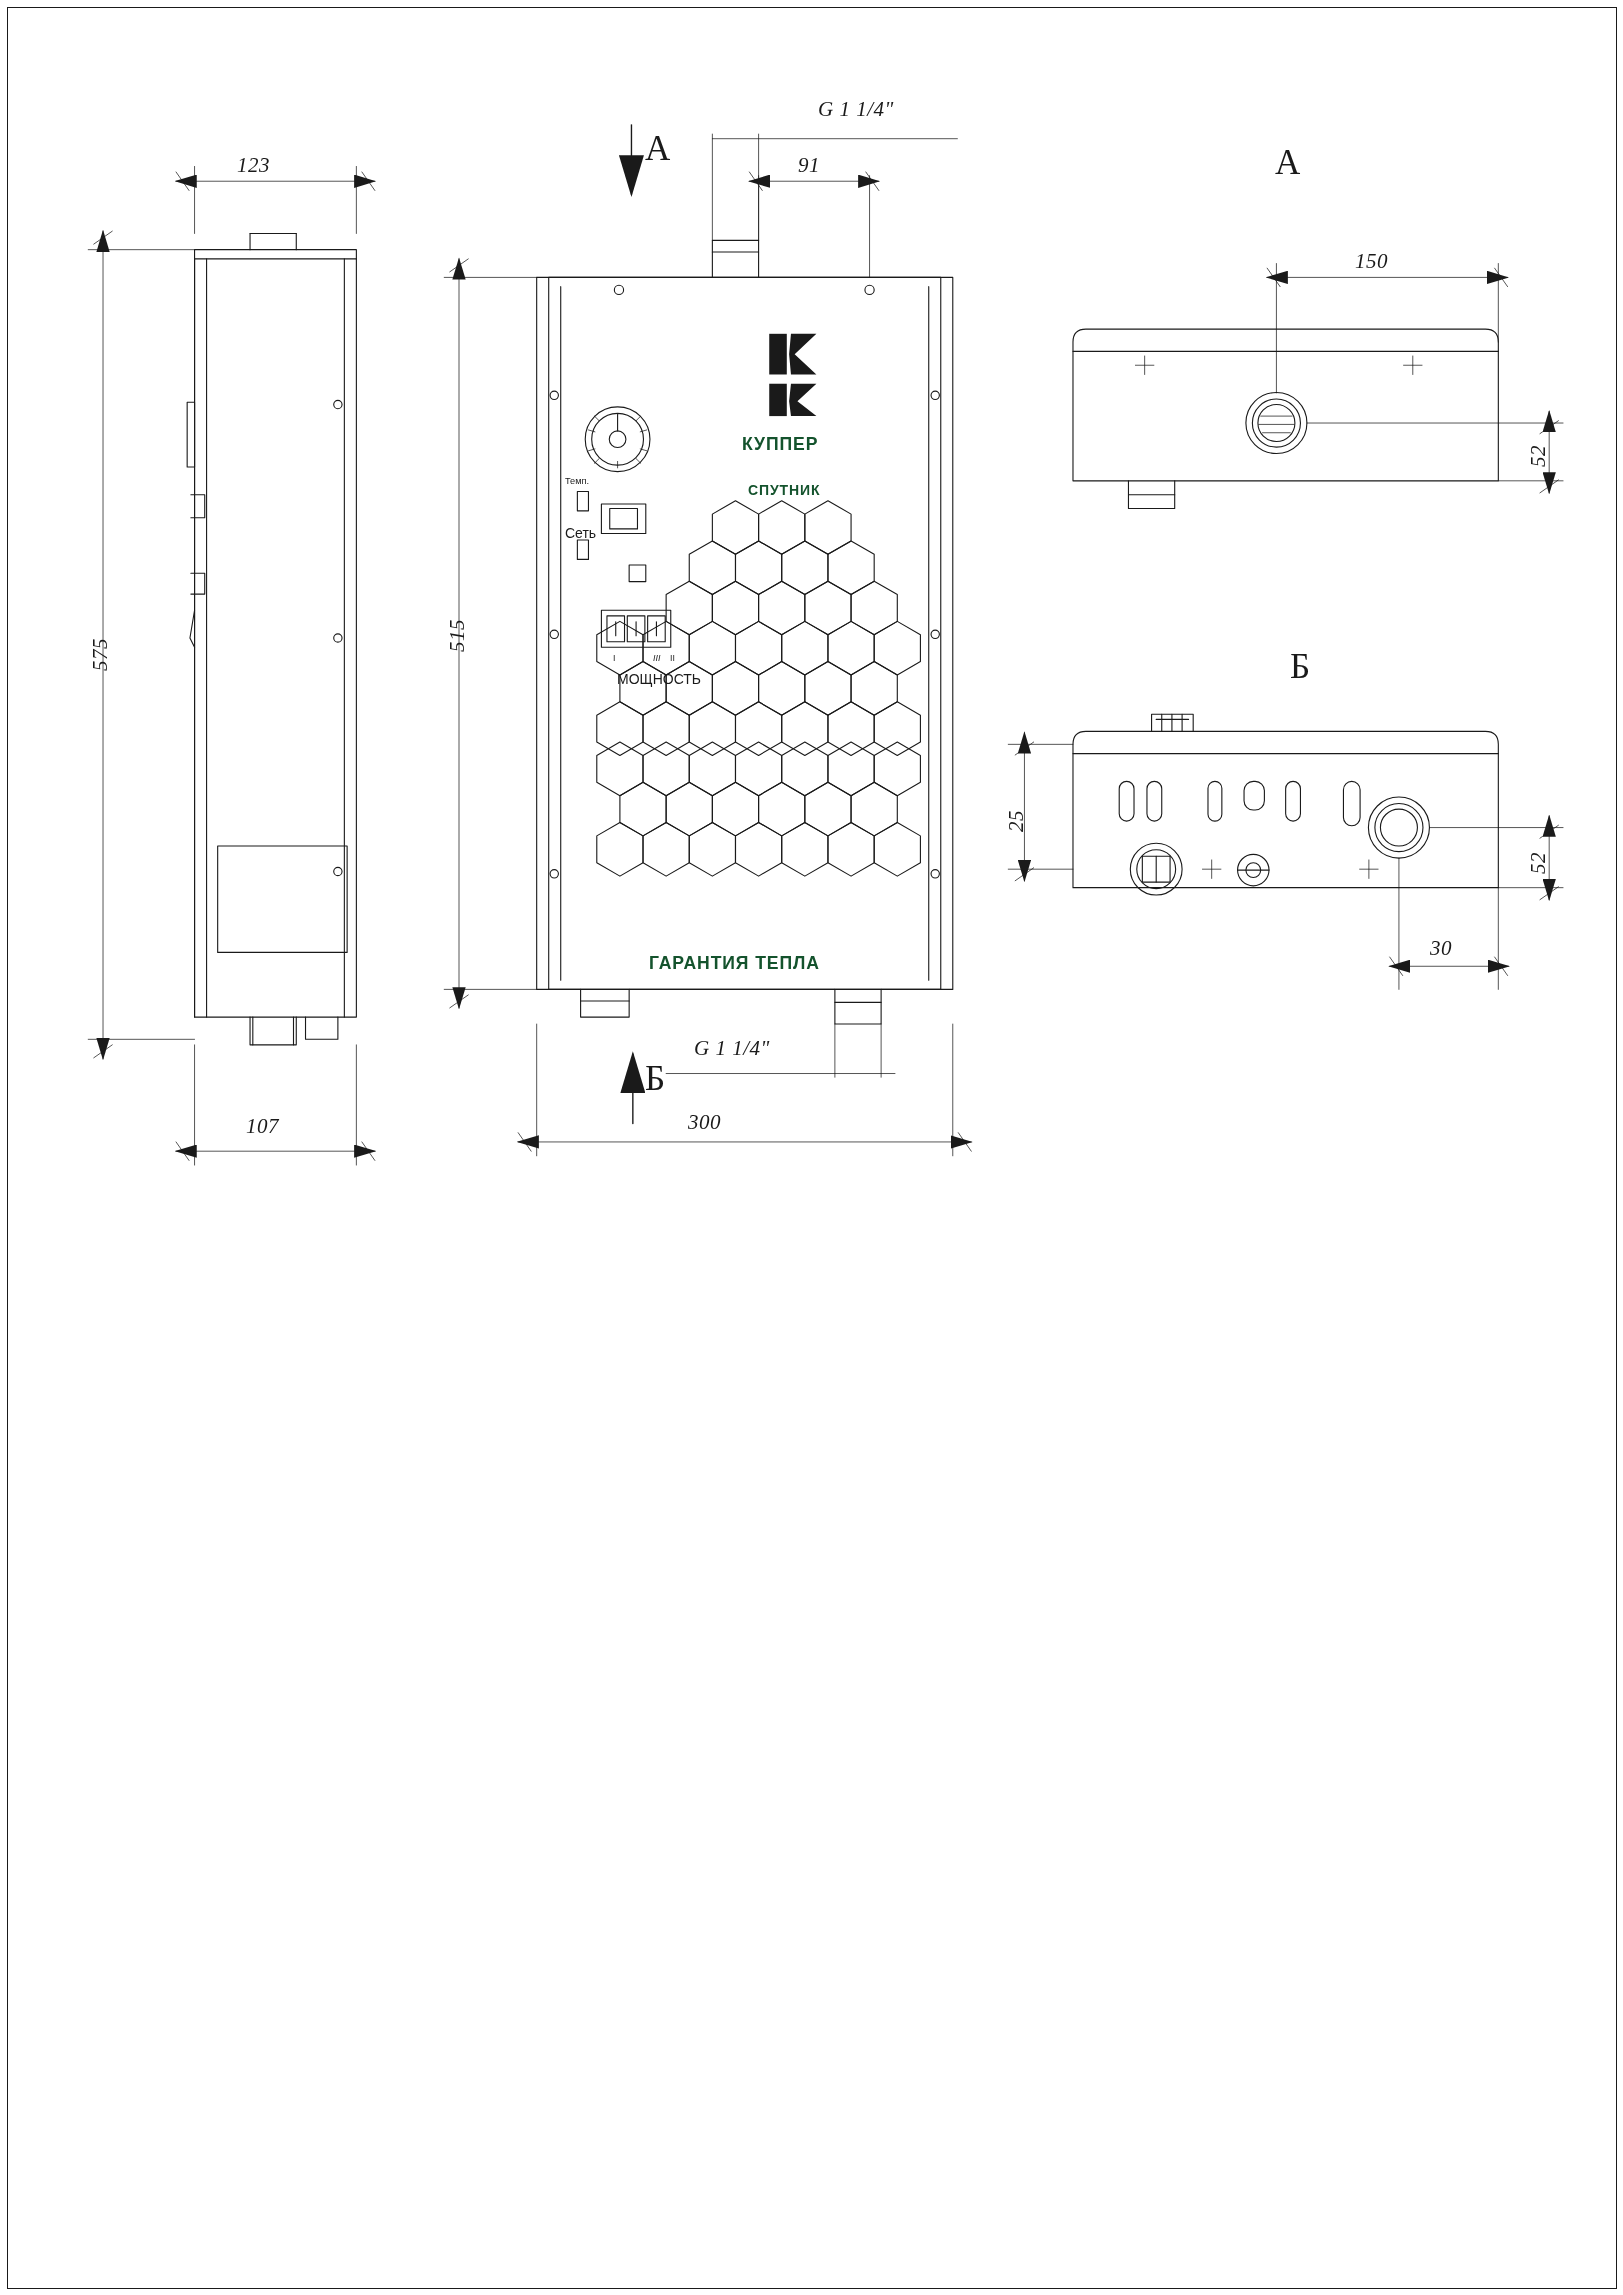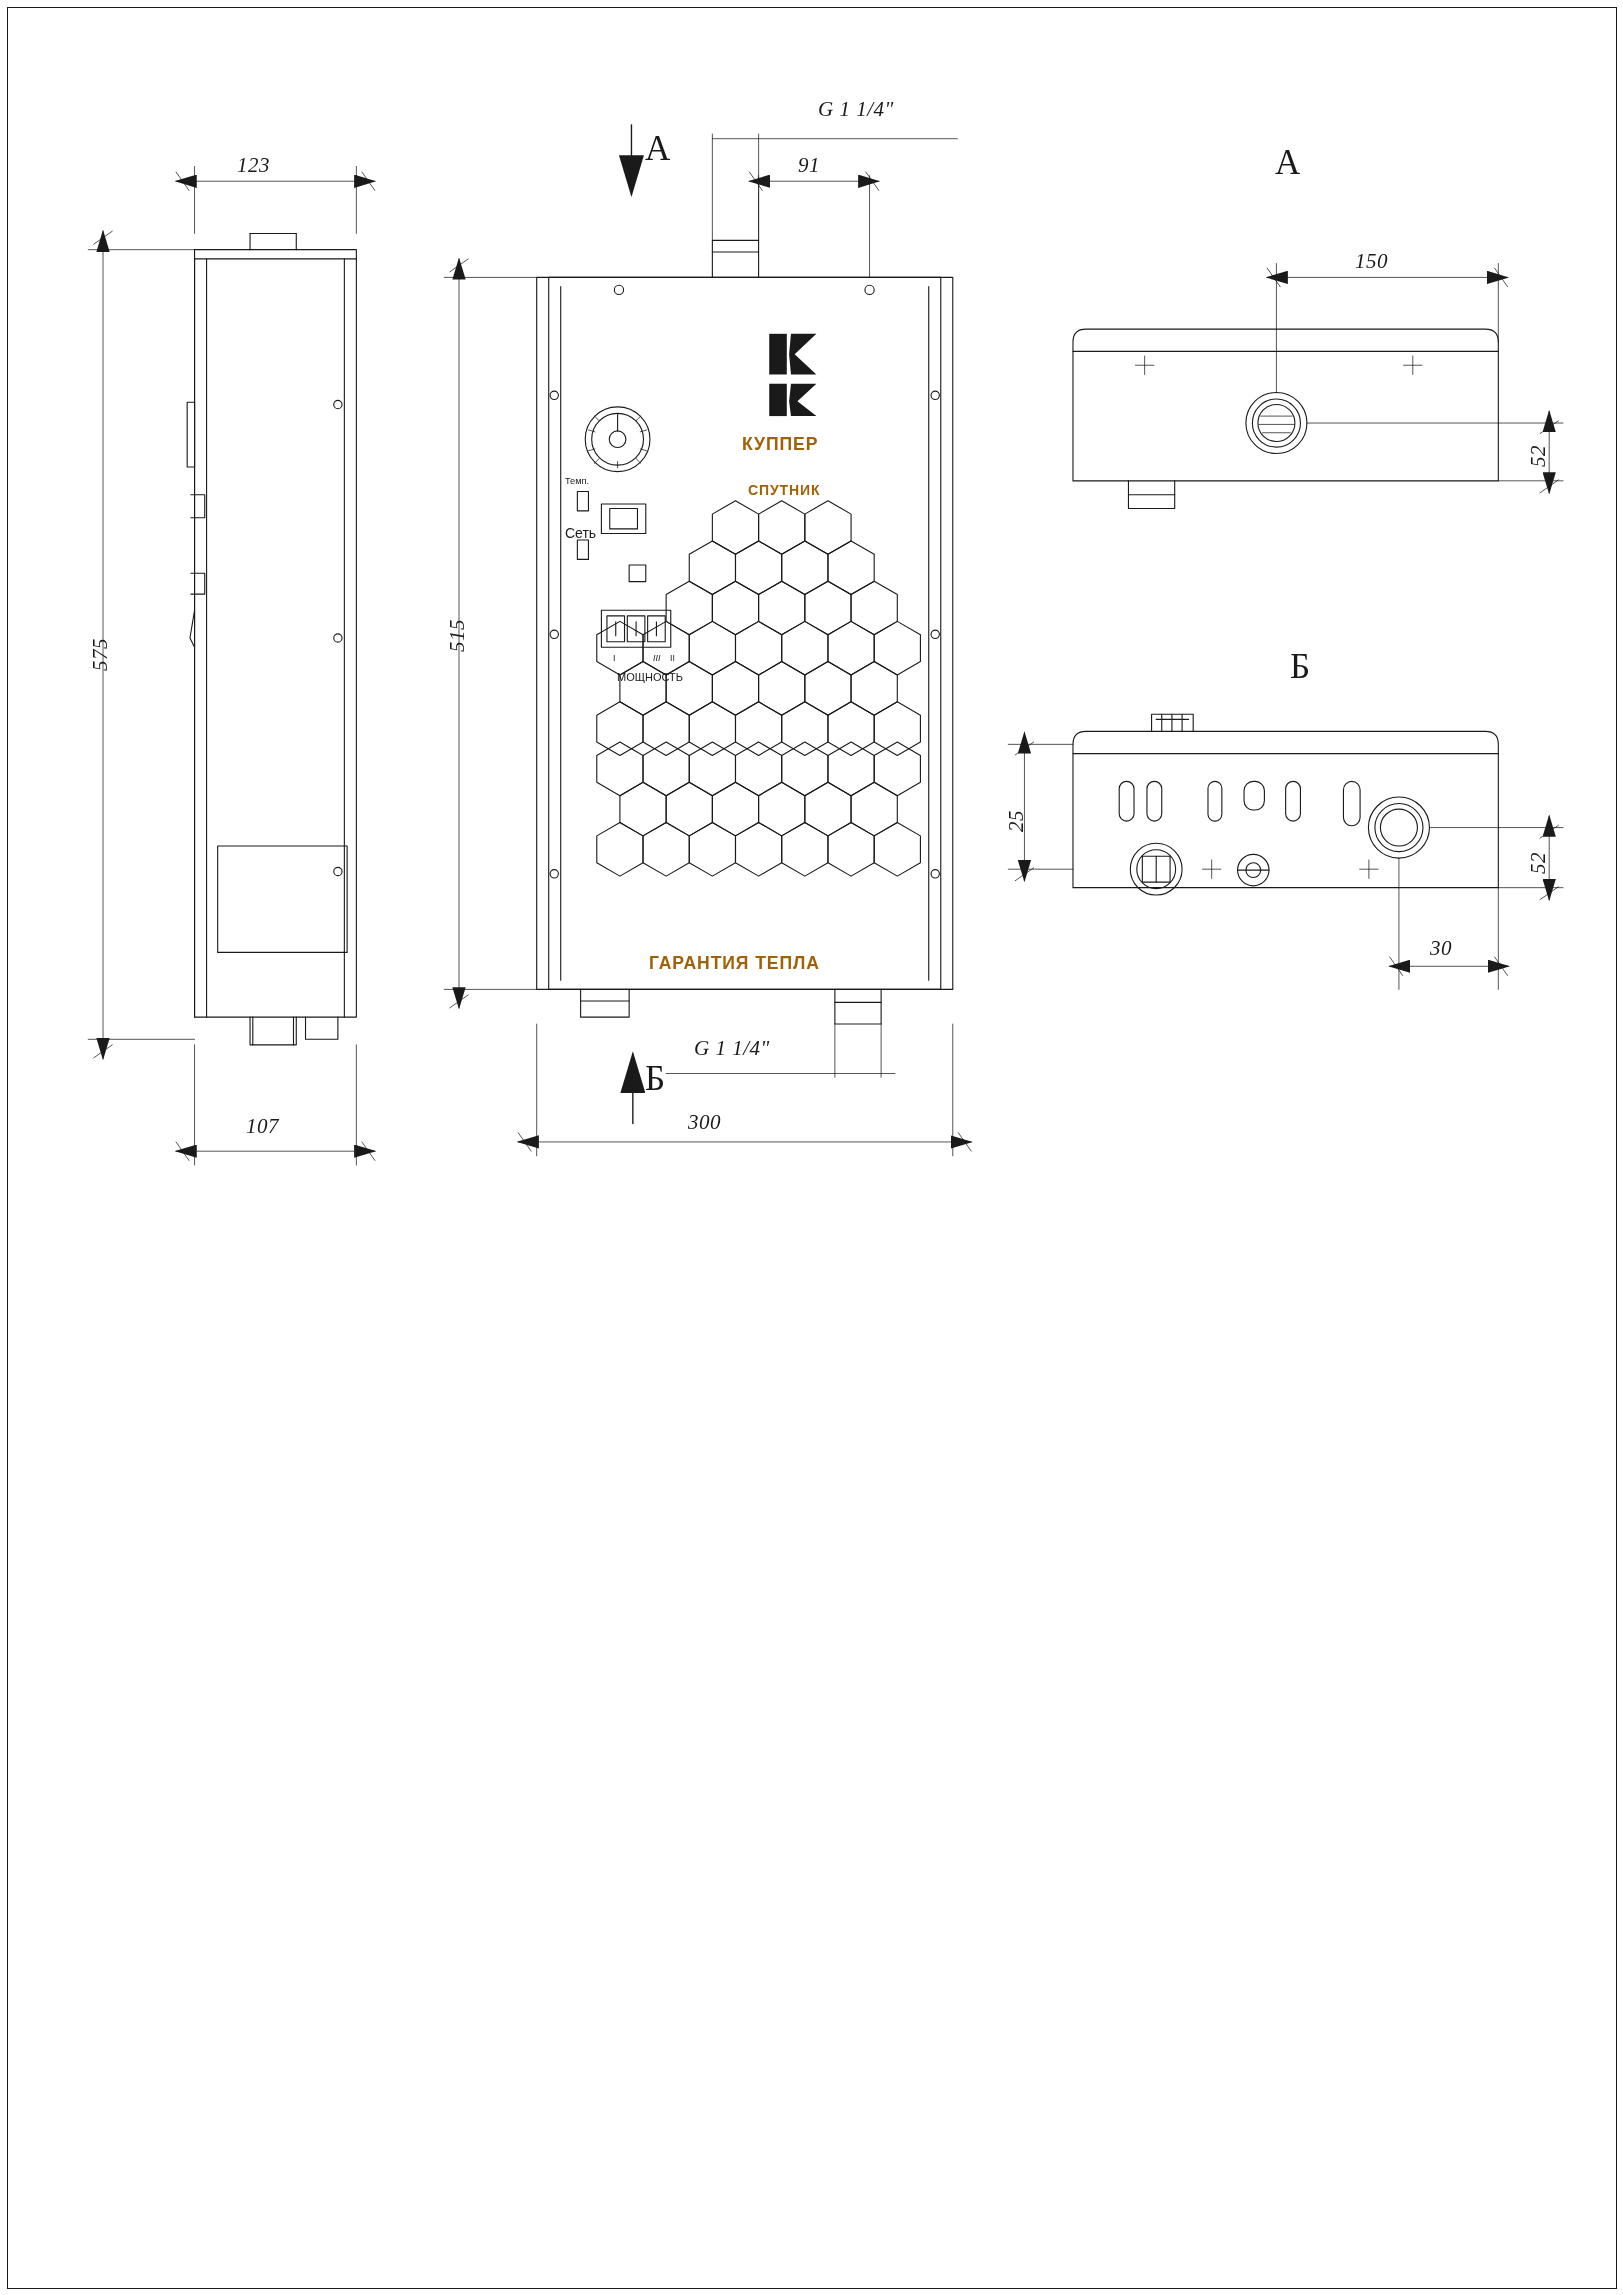--- a/index.html
+++ b/index.html
@@ -52,21 +52,21 @@
     position: absolute;
     font-family: "Liberation Serif", serif;
     font-size: 35px;
     color: #1a1a1a;
     white-space: nowrap;
   }
   .brand-text {
     position: absolute;
     font-family: "Liberation Sans", sans-serif;
     font-weight: bold;
-    color: #a16207;
+    color: #14532d;
     white-space: nowrap;
     letter-spacing: 0.9px;
   }
   .tiny-text {
     position: absolute;
     font-family: "Liberation Sans", sans-serif;
     color: #1a1a1a;
     white-space: nowrap;
   }
 </style>
@@ -445,18 +445,18 @@
   <div class="dim-label dim-v" style="left:1526px; top:874px; transform:rotate(-90deg);">52</div>
 
   <div class="dim-label dim-h" style="left:1430px; top:936px;">30</div>
 
   <div class="brand-text" style="left:742px; top:434px; font-size:17.6px;">КУППЕР</div>
   <div class="brand-text" style="left:748px; top:455px; font-size:14px;margin-top:27px;">СПУТНИК</div>
   <div class="brand-text" style="left:649px; top:953px; font-size:17.6px;text-align:center;">ГАРАНТИЯ ТЕПЛА</div>
 
   <div class="tiny-text" style="left:565px; top:476px; font-size:9.2px;">Темп.</div>
   <div class="tiny-text" style="left:565px; top:525px; font-size:14px;">Сеть</div>
-  <div class="tiny-text" style="left:617px; top:671px; font-size:11px;">МОЩНОСТЬ</div>
+  <div class="tiny-text" style="left:617px; top:671px; font-size:14px;">МОЩНОСТЬ</div>
   <div class="tiny-text" style="left:613px; top:653px; font-size:8.8px;">I</div>
   <div class="tiny-text" style="left:633px; top:653px; font-size:8.8px;margin-left:37px;">II</div>
   <div class="tiny-text" style="left:653px; top:653px; font-size:8.8px;font-style:italic;">III</div>
 </div>
 
 
 </body></html>

